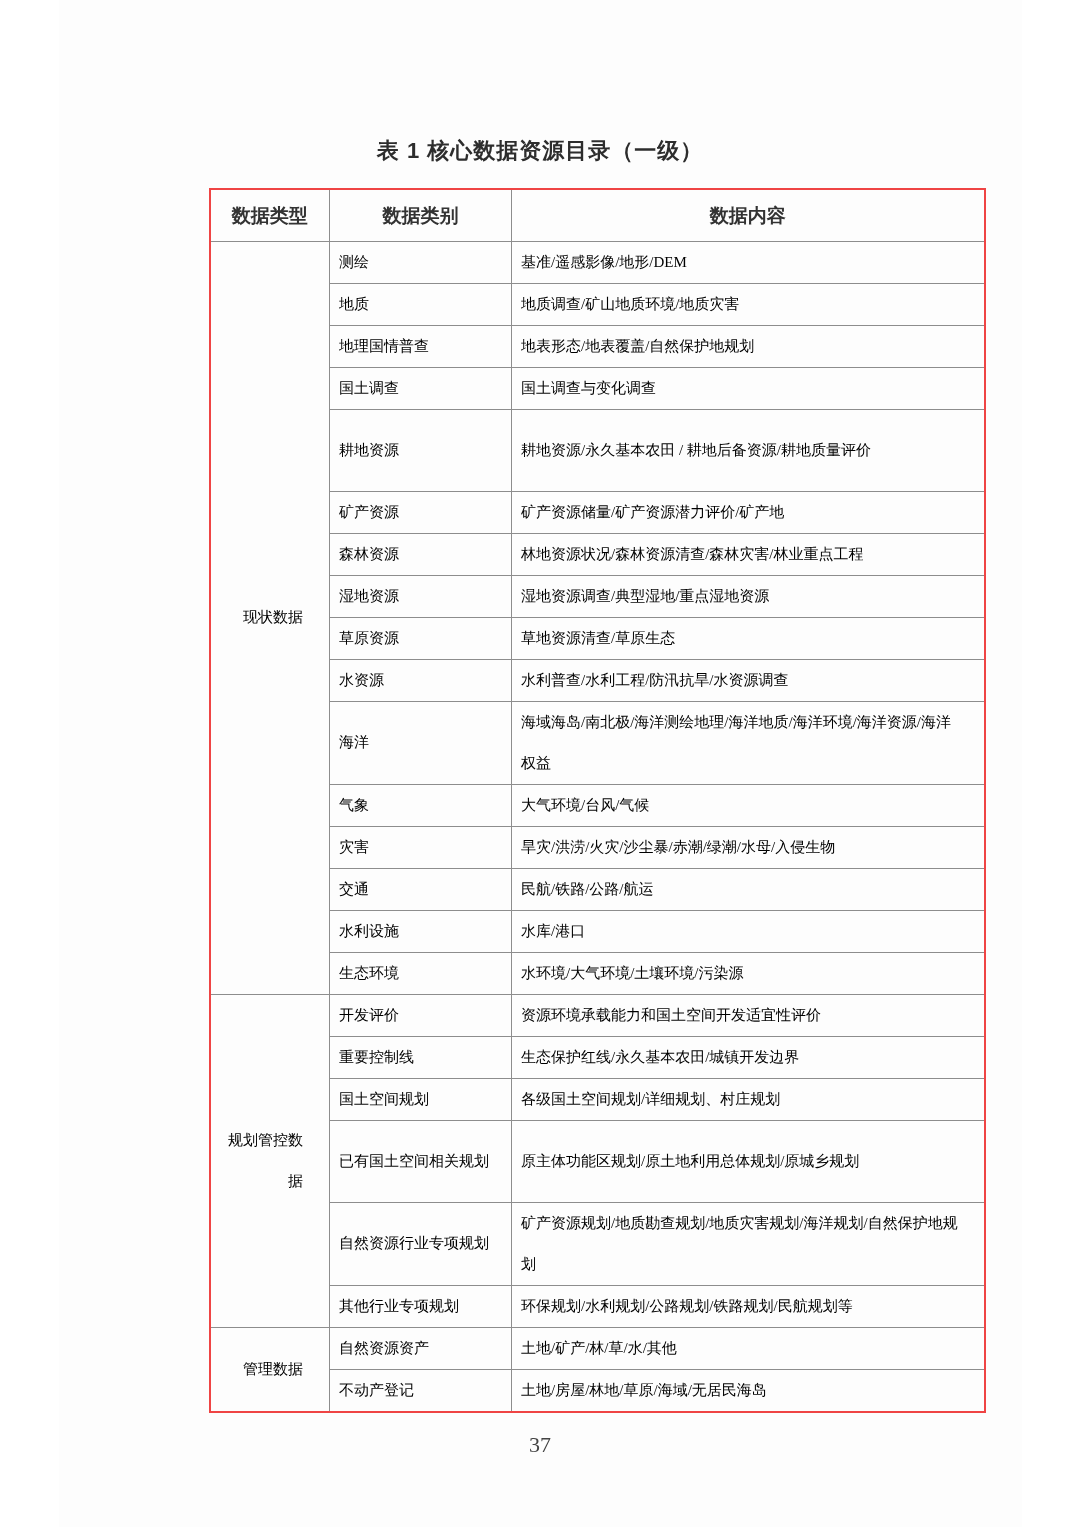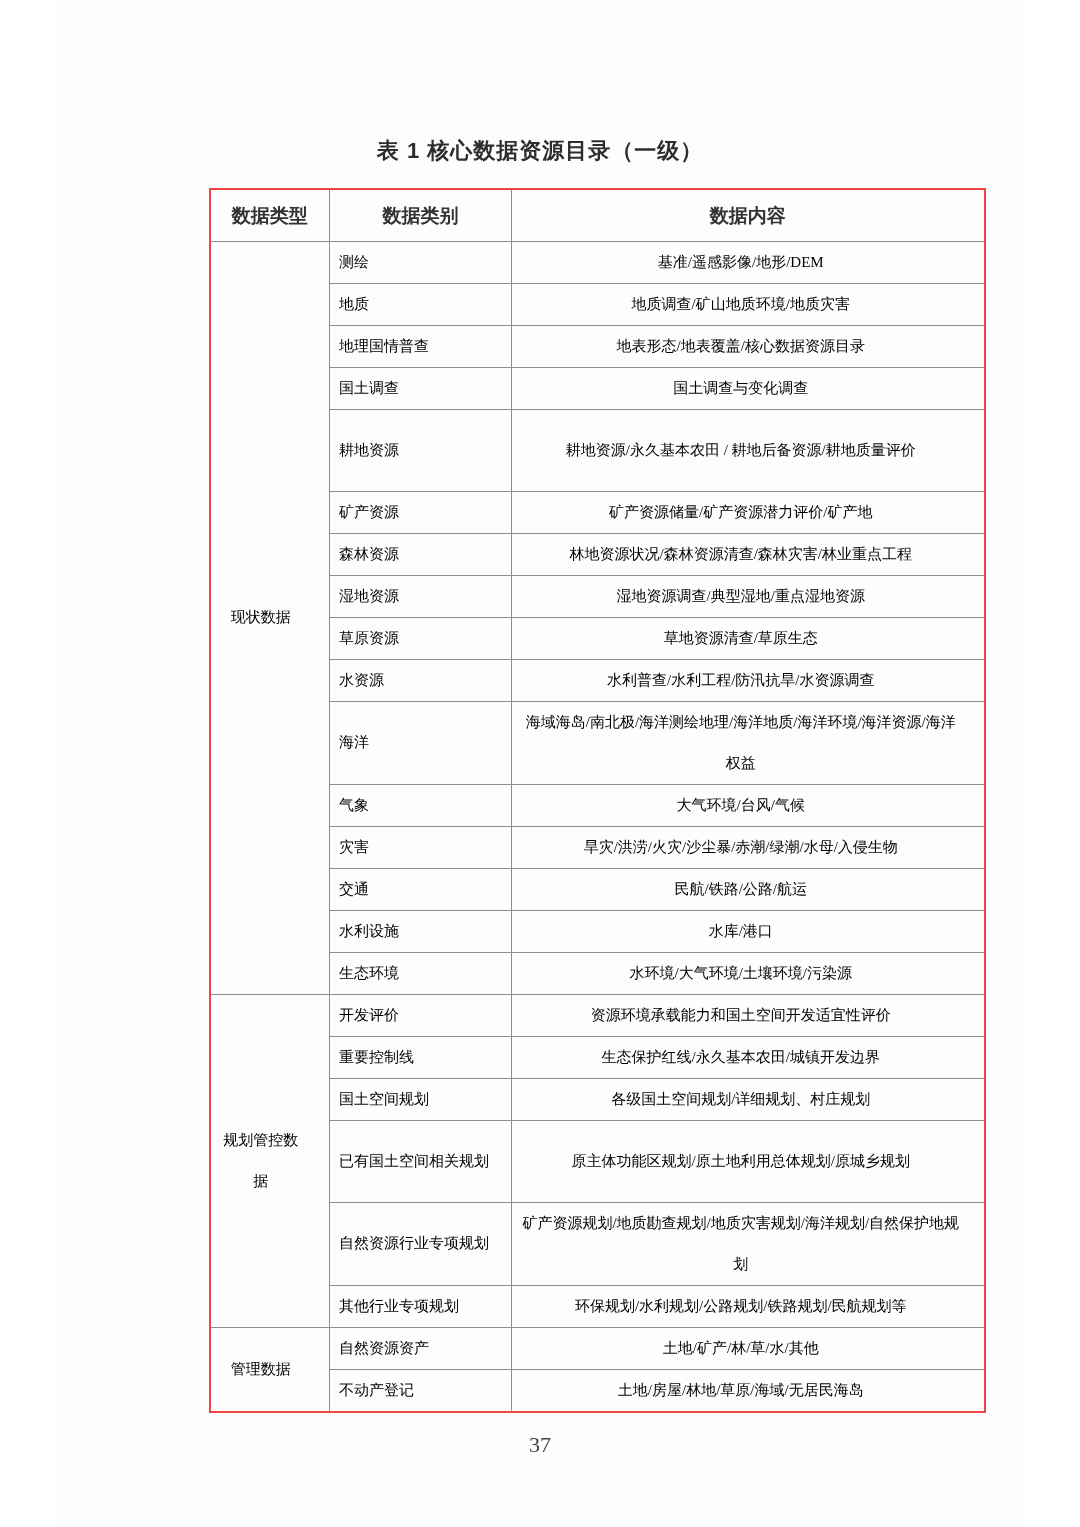--- a/index.html
+++ b/index.html
@@ -49,31 +49,31 @@
   }
   .catalog th {
     height: 52px;
     font-family: "Liberation Sans", "DejaVu Sans", sans-serif;
     font-weight: bold;
     font-size: 19px;
     text-align: center;
     color: #333333;
   }
   td.type-cell {
-    text-align: center;
+    text-align: right;
     padding-left: 8px;
     padding-right: 26px;
   }
   td.cat-cell {
     text-align: left;
     padding-left: 9px;
     padding-right: 8px;
   }
   td.content-cell {
-    text-align: center;
+    text-align: left;
     padding-left: 9px;
     padding-right: 23px;
   }
   .page-number {
     position: absolute;
     top: 1432px;
     left: 0;
     width: 100%;
     text-align: center;
     font-size: 22px;
@@ -105,21 +105,21 @@
           <td rowspan="16" class="type-cell">现状数据</td>
           <td class="cat-cell">测绘</td>
           <td class="content-cell">基准/遥感影像/地形/DEM</td>
         </tr>
         <tr style="height: 41px;">
           <td class="cat-cell">地质</td>
           <td class="content-cell">地质调查/矿山地质环境/地质灾害</td>
         </tr>
         <tr style="height: 41px;">
           <td class="cat-cell">地理国情普查</td>
-          <td class="content-cell">地表形态/地表覆盖/核心数据资源目录</td>
+          <td class="content-cell">地表形态/地表覆盖/自然保护地规划</td>
         </tr>
         <tr style="height: 41px;">
           <td class="cat-cell">国土调查</td>
           <td class="content-cell">国土调查与变化调查</td>
         </tr>
         <tr style="height: 82px;">
           <td class="cat-cell">耕地资源</td>
           <td class="content-cell">耕地资源/永久基本农田 / 耕地后备资源/耕地质量评价</td>
         </tr>
         <tr style="height: 41px;">

